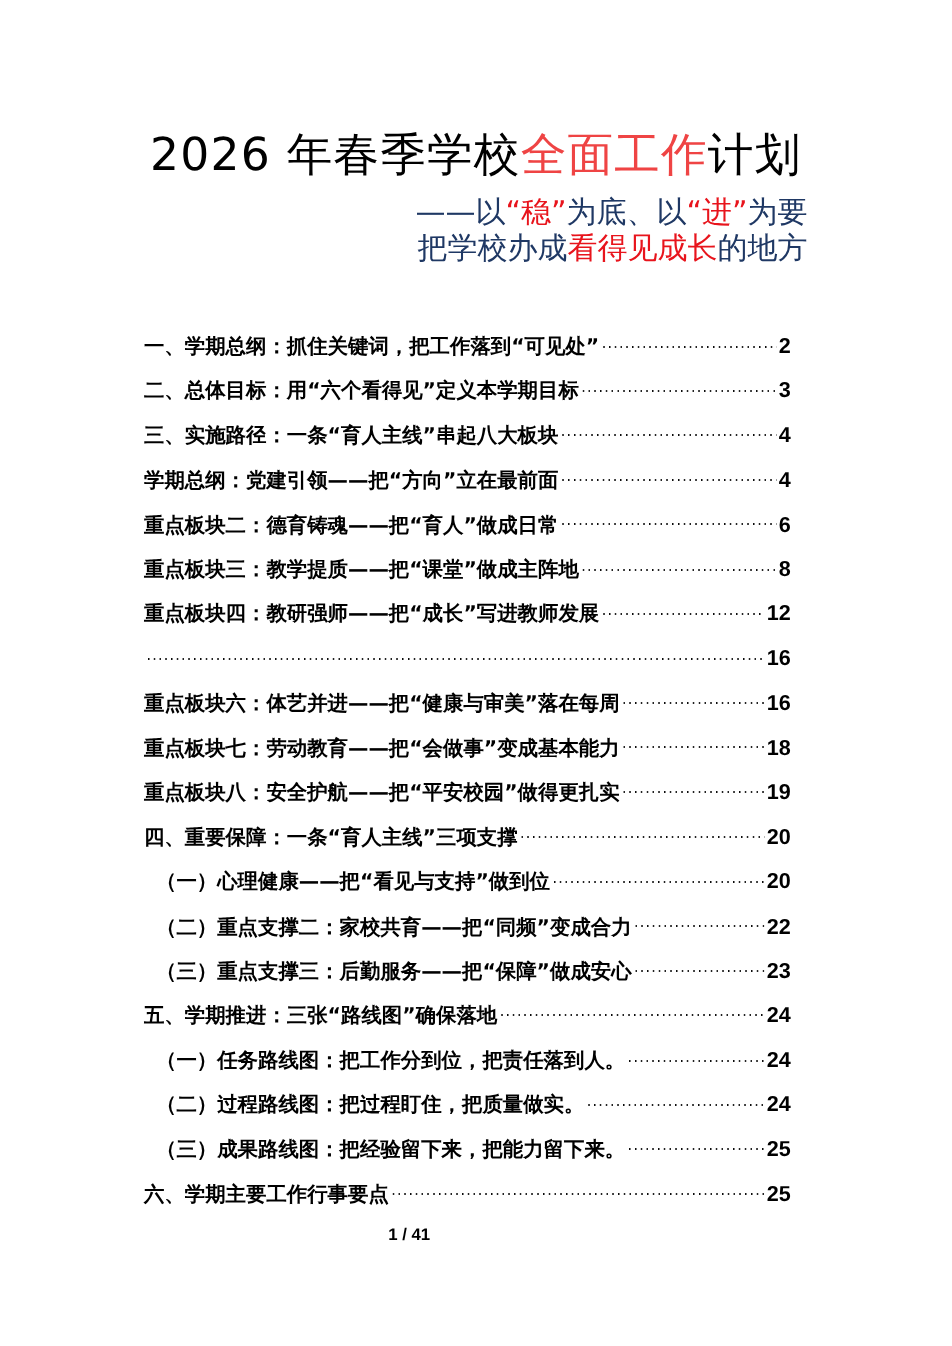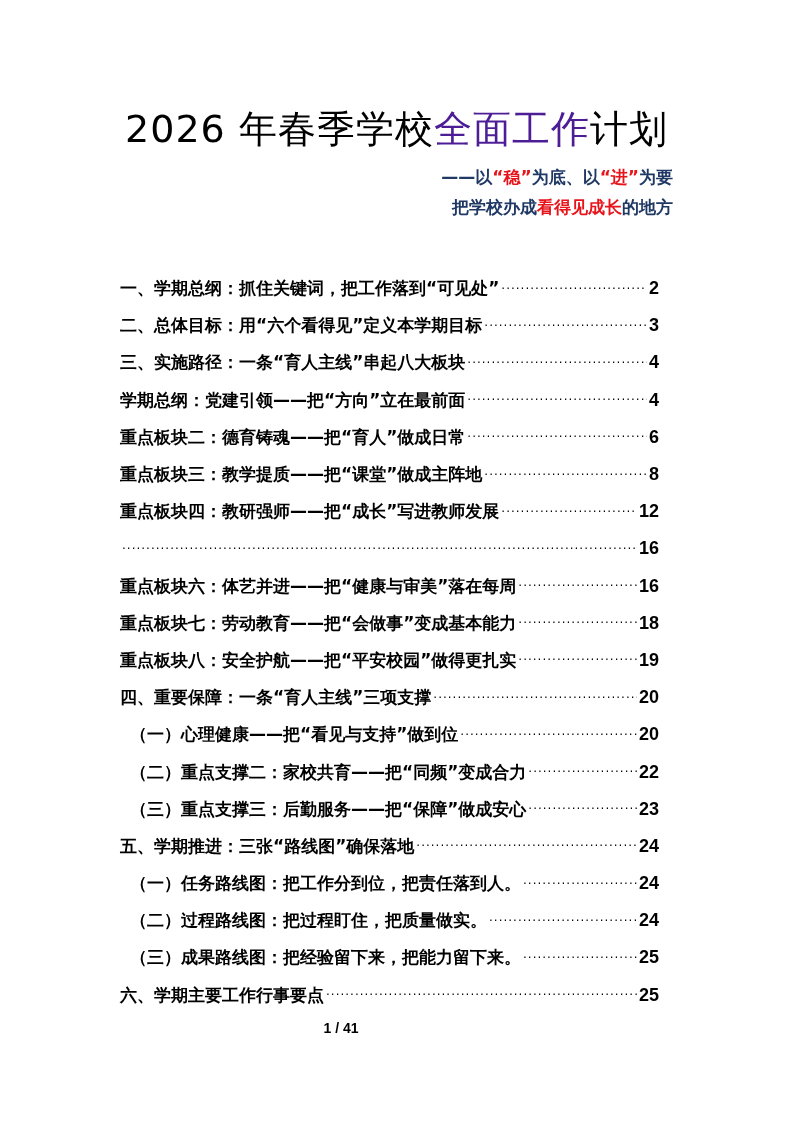--- a/index.html
+++ b/index.html
@@ -1,22 +1,22 @@
 <!DOCTYPE html>
 <html><head>
 <meta charset="utf-8">
 <style>
   html, body { margin: 0; padding: 0; background: #ffffff; }
   body { width: 793px; height: 1122px; position: relative; overflow: hidden;
          font-family: "DejaVu Sans", "Liberation Sans", sans-serif; color: #000; }
   .title { position: absolute; left: 0; width: 793px; top: 104px; text-align: center;
            font-size: 38px; line-height: 50px; font-weight: normal; letter-spacing: 1px; }
-  .title .red { color: #4c1d95; }
-  .sub { position: absolute; right: 120px; font-size: 17px; line-height: 34px;
-         color: #1f3864; font-weight: bold; text-align: left; white-space: nowrap; }
+  .title .red { color: #ef4444; }
+  .sub { position: absolute; right: 120px; font-size: 25px; line-height: 34px;
+         color: #1f3864; font-weight: normal; text-align: left; white-space: nowrap; }
   .sub1 { top: 160px; }
   .sub2 { top: 190px; }
   .sub .red { color: #e8141c; }
   .toc { position: absolute; left: 120px; width: 539px; top: 270px; }
   .toc-row { display: flex; align-items: center; height: 37.2px; font-size: 17px;
              font-weight: bold; white-space: nowrap; }
   .toc-row.indent { padding-left: 10px; }
   .toc-label { flex: 0 0 auto; }
   .toc-dots { flex: 1 1 auto; overflow: hidden; margin: 0 2px; letter-spacing: 1px; font-weight: normal; font-size: 12px; }
   .toc-dots::before { content: "··································································································································"; }

